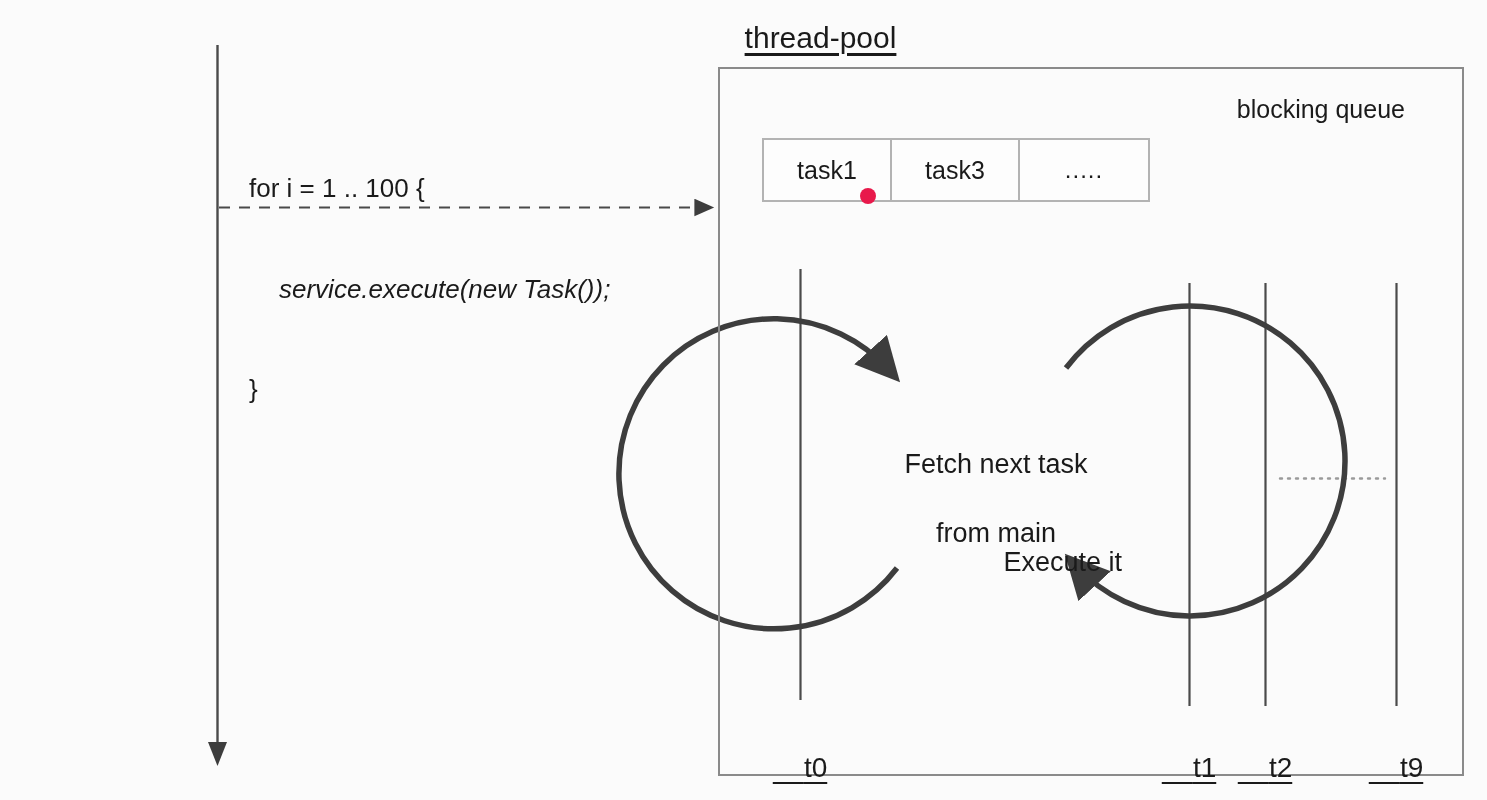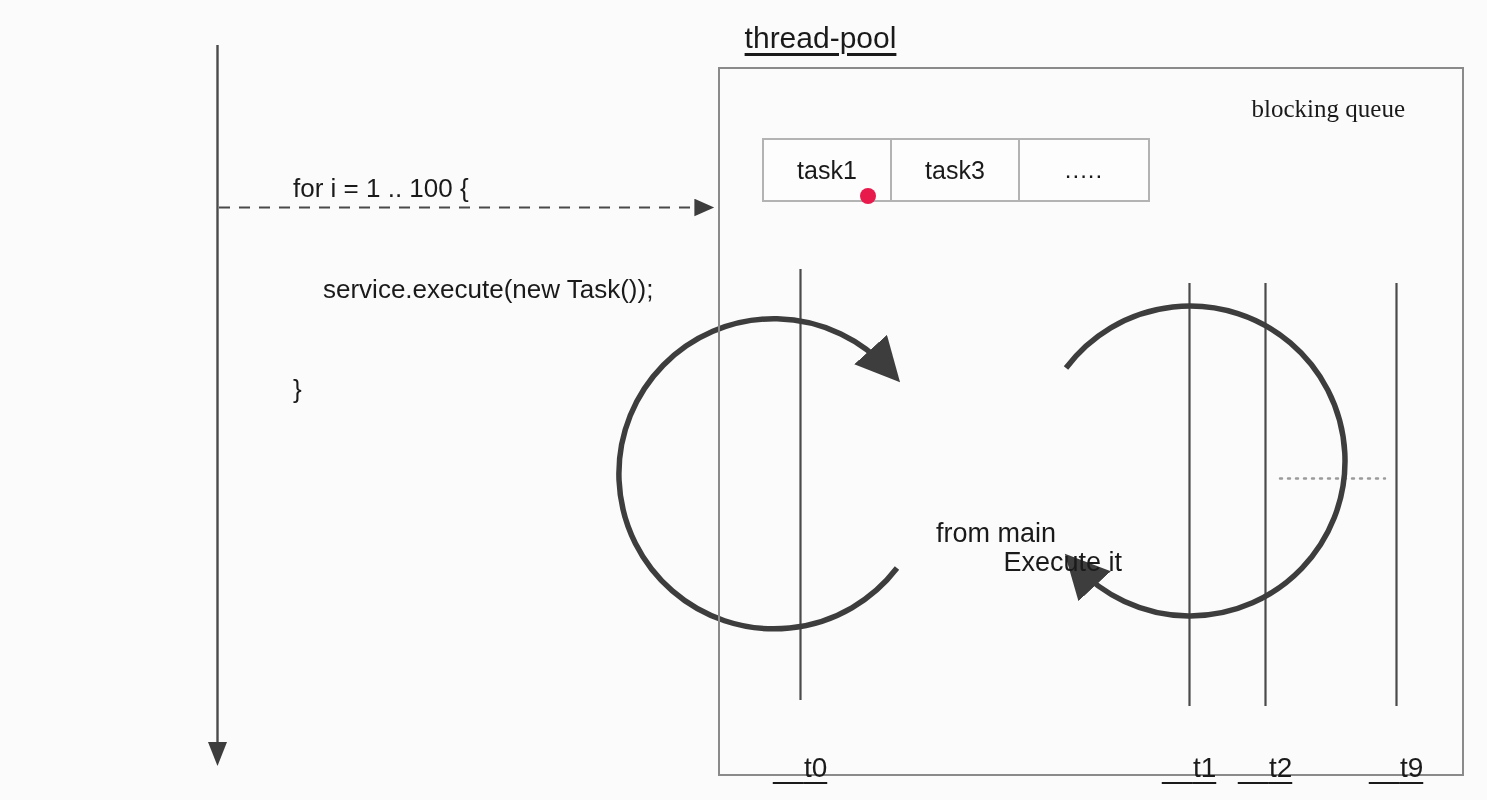--- a/index.html
+++ b/index.html
@@ -38,22 +38,22 @@
     font-size: 30px;
     text-decoration: underline;
     text-underline-offset: 5px;
   }
   #code-block {
     left: 249px;
     top: 105px;
     font-size: 26px;
     line-height: 1.29;
   }
-  #code-block .indent { padding-left: 30px; display: block; }
-  #code-block .line { display: block; margin-left: 44px; }
+  #code-block .indent { padding-left: 30px; display: block; font-style: italic; }
+  #code-block .line { display: block; }
 
   
   #thread-pool-title {
     left: 0;
     right: 0;
     top: 19px;
     width: 1487px;
     text-align: center;
     font-size: 30px;
     text-decoration: underline;
@@ -69,21 +69,20 @@
     border: 2px solid #8a8a8a;
     box-sizing: border-box;
     background: transparent;
   }
   #blocking-queue-label {
     left: 1110px;
     top: 93px;
     width: 295px;
     text-align: right;
     font-size: 25px;
-    font-family: Liberation Serif, serif;
   }
 
   
   #queue-row {
     position: absolute;
     left: 762px;
     top: 138px;
     height: 64px;
     display: flex;
     border: 2px solid #b3b3b3;
@@ -180,21 +179,21 @@
     </div>
     <div class="queue-cell">
       <span>task3</span>
     </div>
     <div class="queue-cell ellipsis">
       <span>.....</span>
     </div>
   </div>
 
   <div class="txt" style="left:840px; top:412px; width:282px; text-align:center; font-size:27px;">
-    <br>
+    <span>Fetch next task</span><br>
     <span>from main</span>
   </div>
   <div class="txt" style="left:840px; top:510px; width:282px; text-align:right; font-size:27px;">
     <span>Execute it</span>
   </div>
 
   <div class="txt thread-label" style="left:800px; top:714px;">
     <span>t0</span>
   </div>
   <div class="txt thread-label" style="left:1189px; top:714px;">

